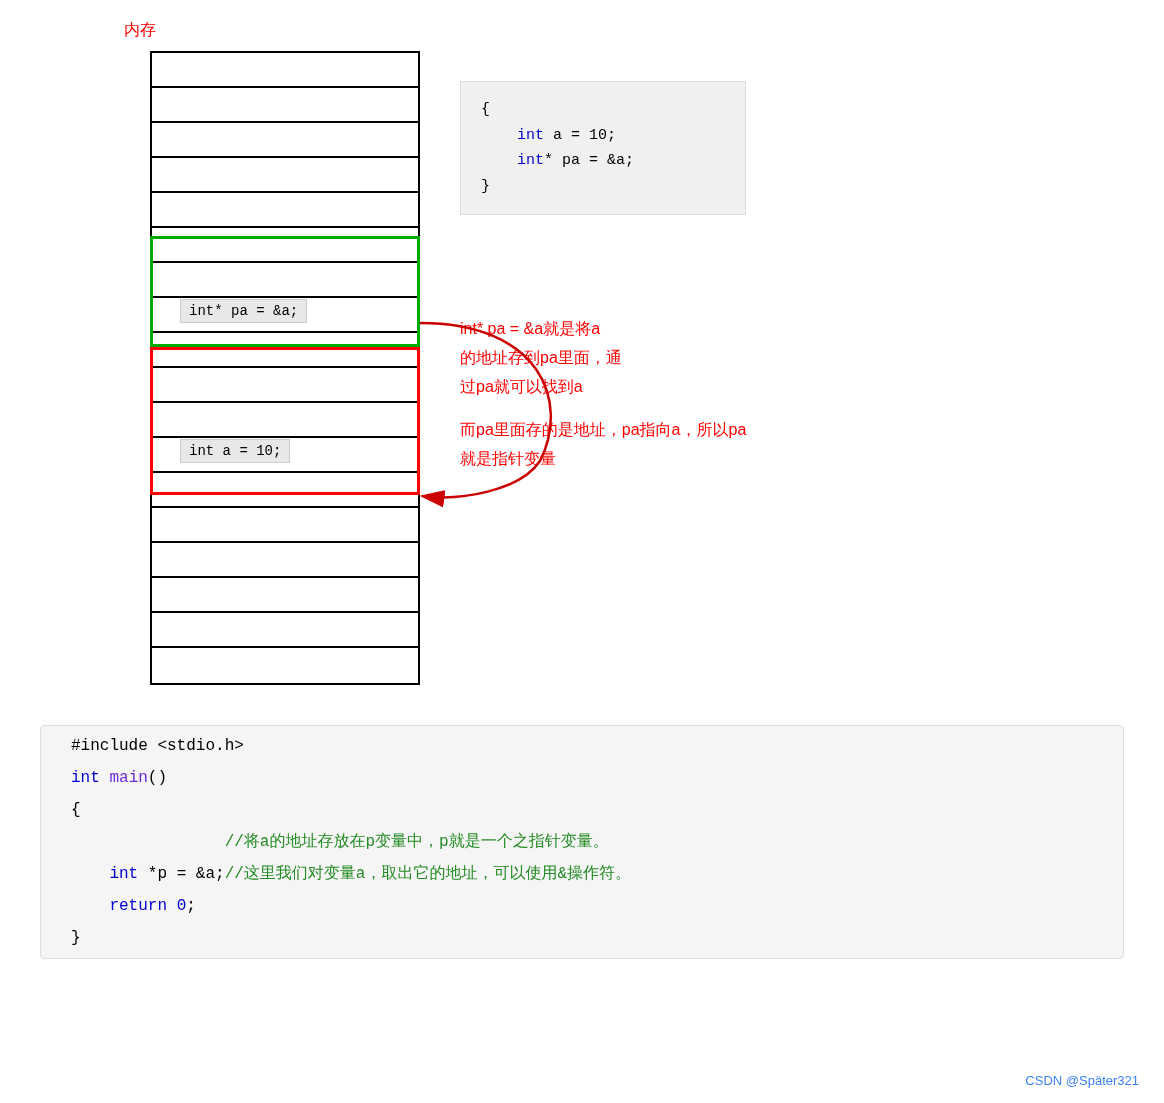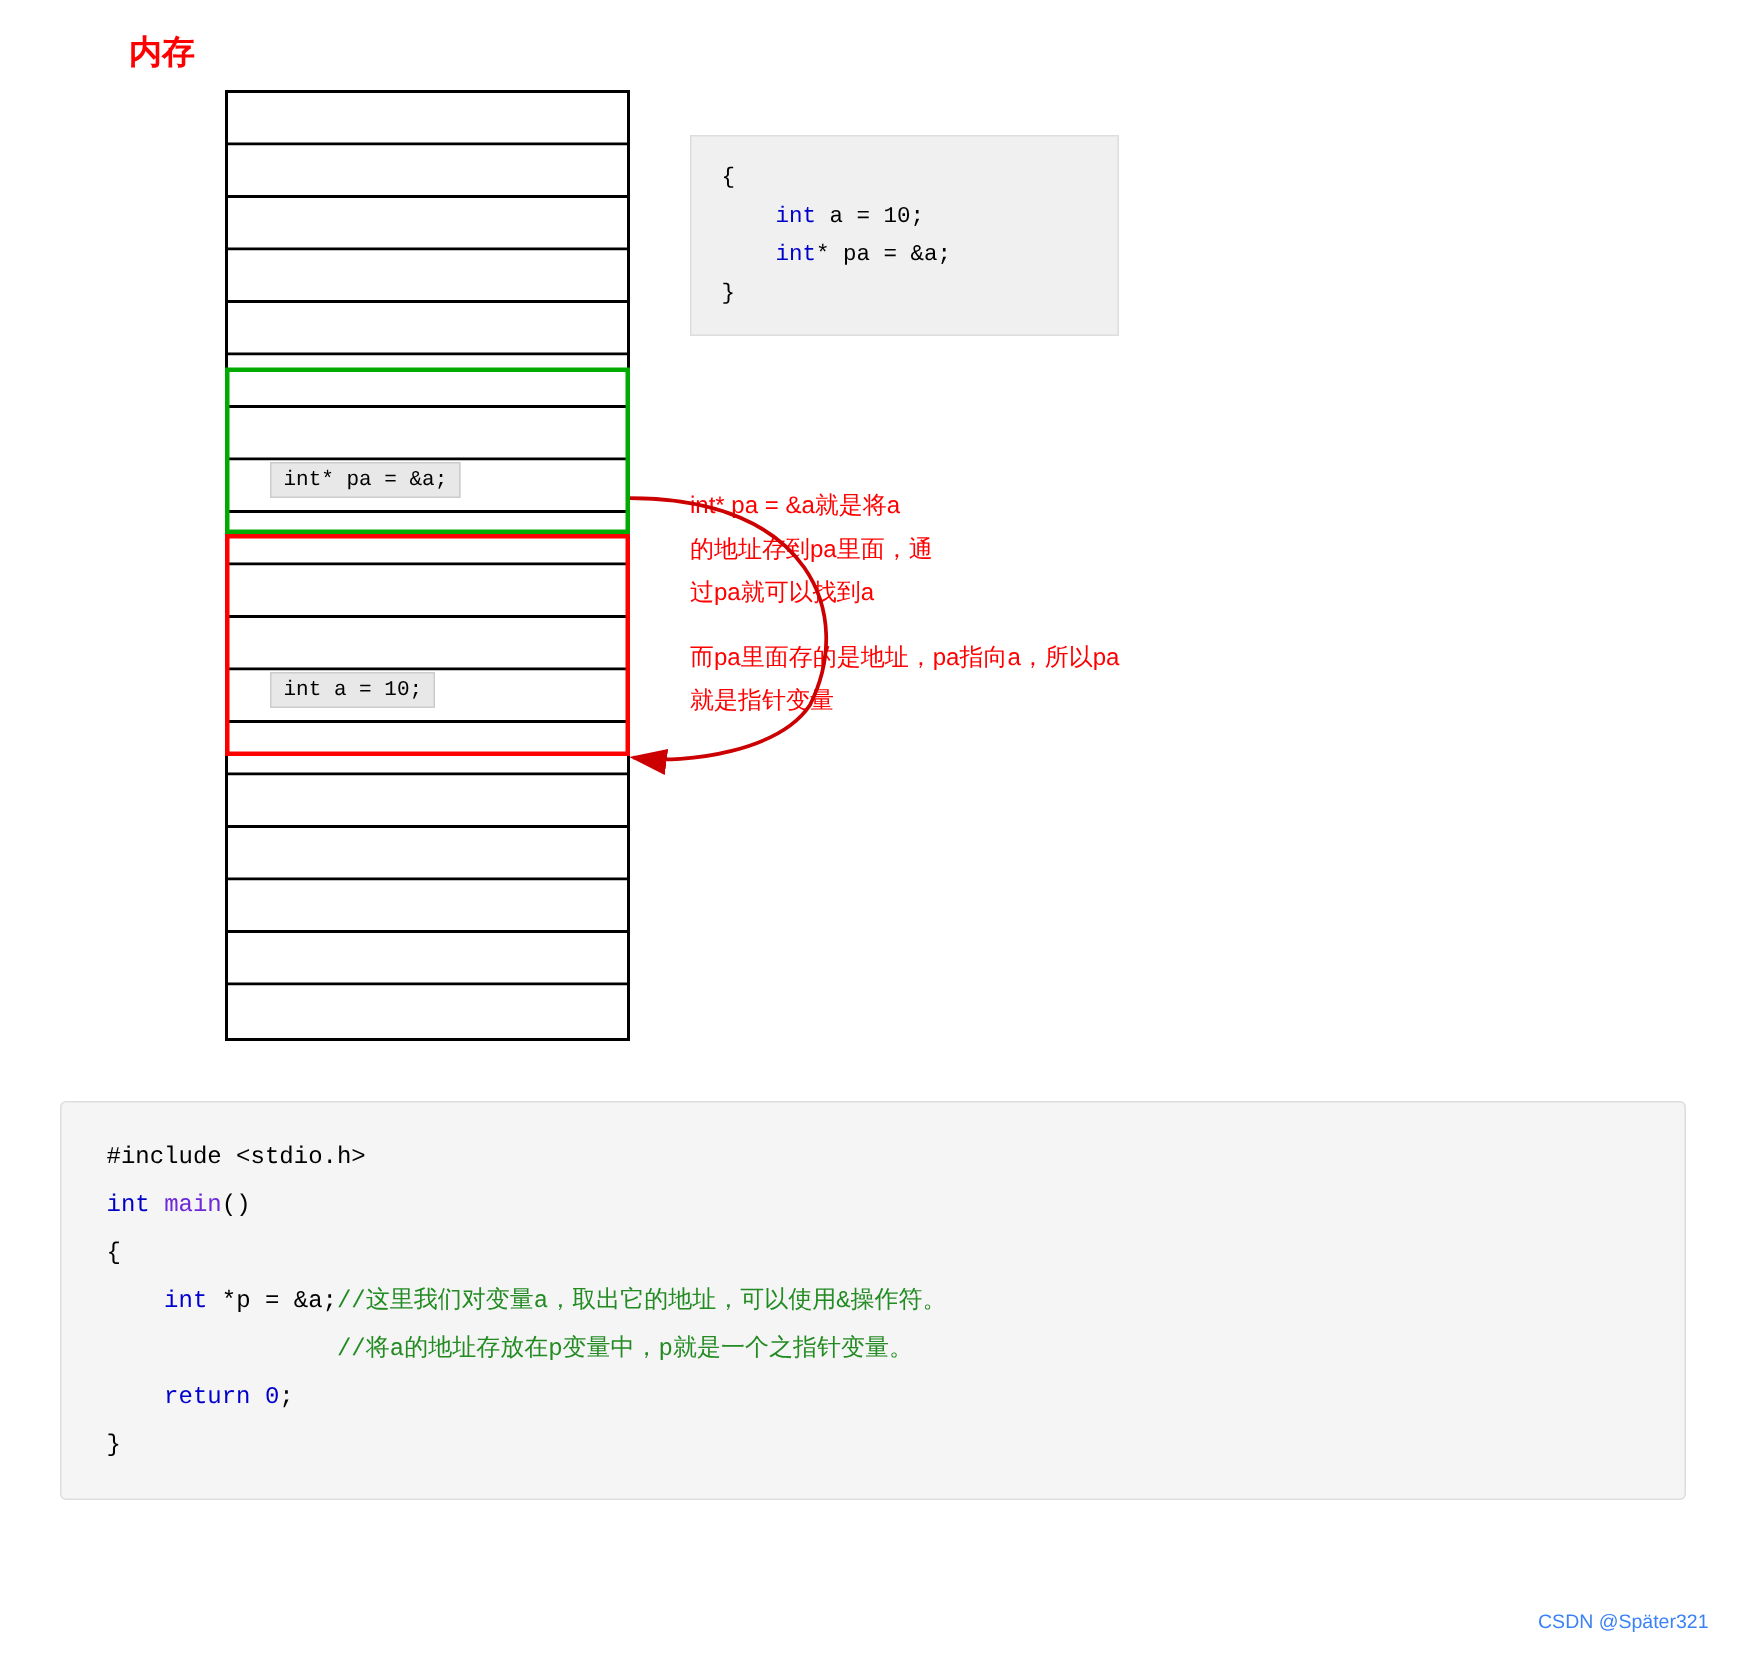--- a/index.html
+++ b/index.html
@@ -8,25 +8,25 @@
       font-family: 'Courier New', Courier, monospace;
       width: 1164px;
       min-height: 1103px;
       position: relative;
       padding: 20px;
     }
 
     
     .title {
       color: #ff0000;
-      font-size: 22px;
-      font-weight: bold;
+      font-size: 16px;
+      font-weight: normal;
       font-family: 'Microsoft YaHei', sans-serif;
       margin-bottom: 10px;
-      margin-left: 66px;
+      margin-left: 104px;
     }
 
     
     .memory-block {
       position: relative;
       width: 270px;
       flex-shrink: 0;
     }
 
     .memory-rows {
@@ -115,21 +115,21 @@
       flex-direction: row;
       gap: 40px;
       align-items: flex-start;
     }
 
     
     .bottom-code {
       background: #f5f5f5;
       border: 1px solid #ddd;
       border-radius: 4px;
-      padding: 20px 30px;
+      padding: 4px 30px;
       margin: 30px 20px 20px 20px;
       font-family: 'Courier New', monospace;
       font-size: 16px;
       line-height: 2.0;
     }
 
     .bottom-code .kw { color: #0000cc; }
     .bottom-code .fn { color: #6d28d9; }
     .bottom-code .comment { color: #228B22; }
     .bottom-code .num { color: #0000cc; }
@@ -214,19 +214,19 @@
       </marker>
     </defs>
     <path d="M 270 272 C 390 272, 420 350, 390 410 C 370 440, 310 450, 272 445" stroke="#cc0000" stroke-width="2.5" fill="none" marker-end="url(#arrowhead)"></path>
   </svg>
 </div>
 
 <div class="bottom-code" style="margin-top:40px; margin-left:20px; margin-right:20px;">
   <div>#include &lt;stdio.h&gt;</div>
   <div><span class="kw">int</span> <span class="fn">main</span>()</div>
   <div>{</div>
+  <div>&nbsp;&nbsp;&nbsp;&nbsp;&nbsp;&nbsp;&nbsp;&nbsp;&nbsp;&nbsp;&nbsp;&nbsp;&nbsp;&nbsp;&nbsp;&nbsp;<span class="comment">//将a的地址存放在p变量中，p就是一个之指针变量。</span></div>
   <div>&nbsp;&nbsp;&nbsp;&nbsp;<span class="kw">int</span> *p = &amp;a;<span class="comment">//这里我们对变量a，取出它的地址，可以使用&amp;操作符。</span></div>
-  <div>&nbsp;&nbsp;&nbsp;&nbsp;&nbsp;&nbsp;&nbsp;&nbsp;&nbsp;&nbsp;&nbsp;&nbsp;&nbsp;&nbsp;&nbsp;&nbsp;<span class="comment">//将a的地址存放在p变量中，p就是一个之指针变量。</span></div>
   <div>&nbsp;&nbsp;&nbsp;&nbsp;<span class="kw">return</span> <span class="num">0</span>;</div>
   <div>}</div>
 </div>
 
 <div class="footer">CSDN @Später321</div>
 
 </body></html>

